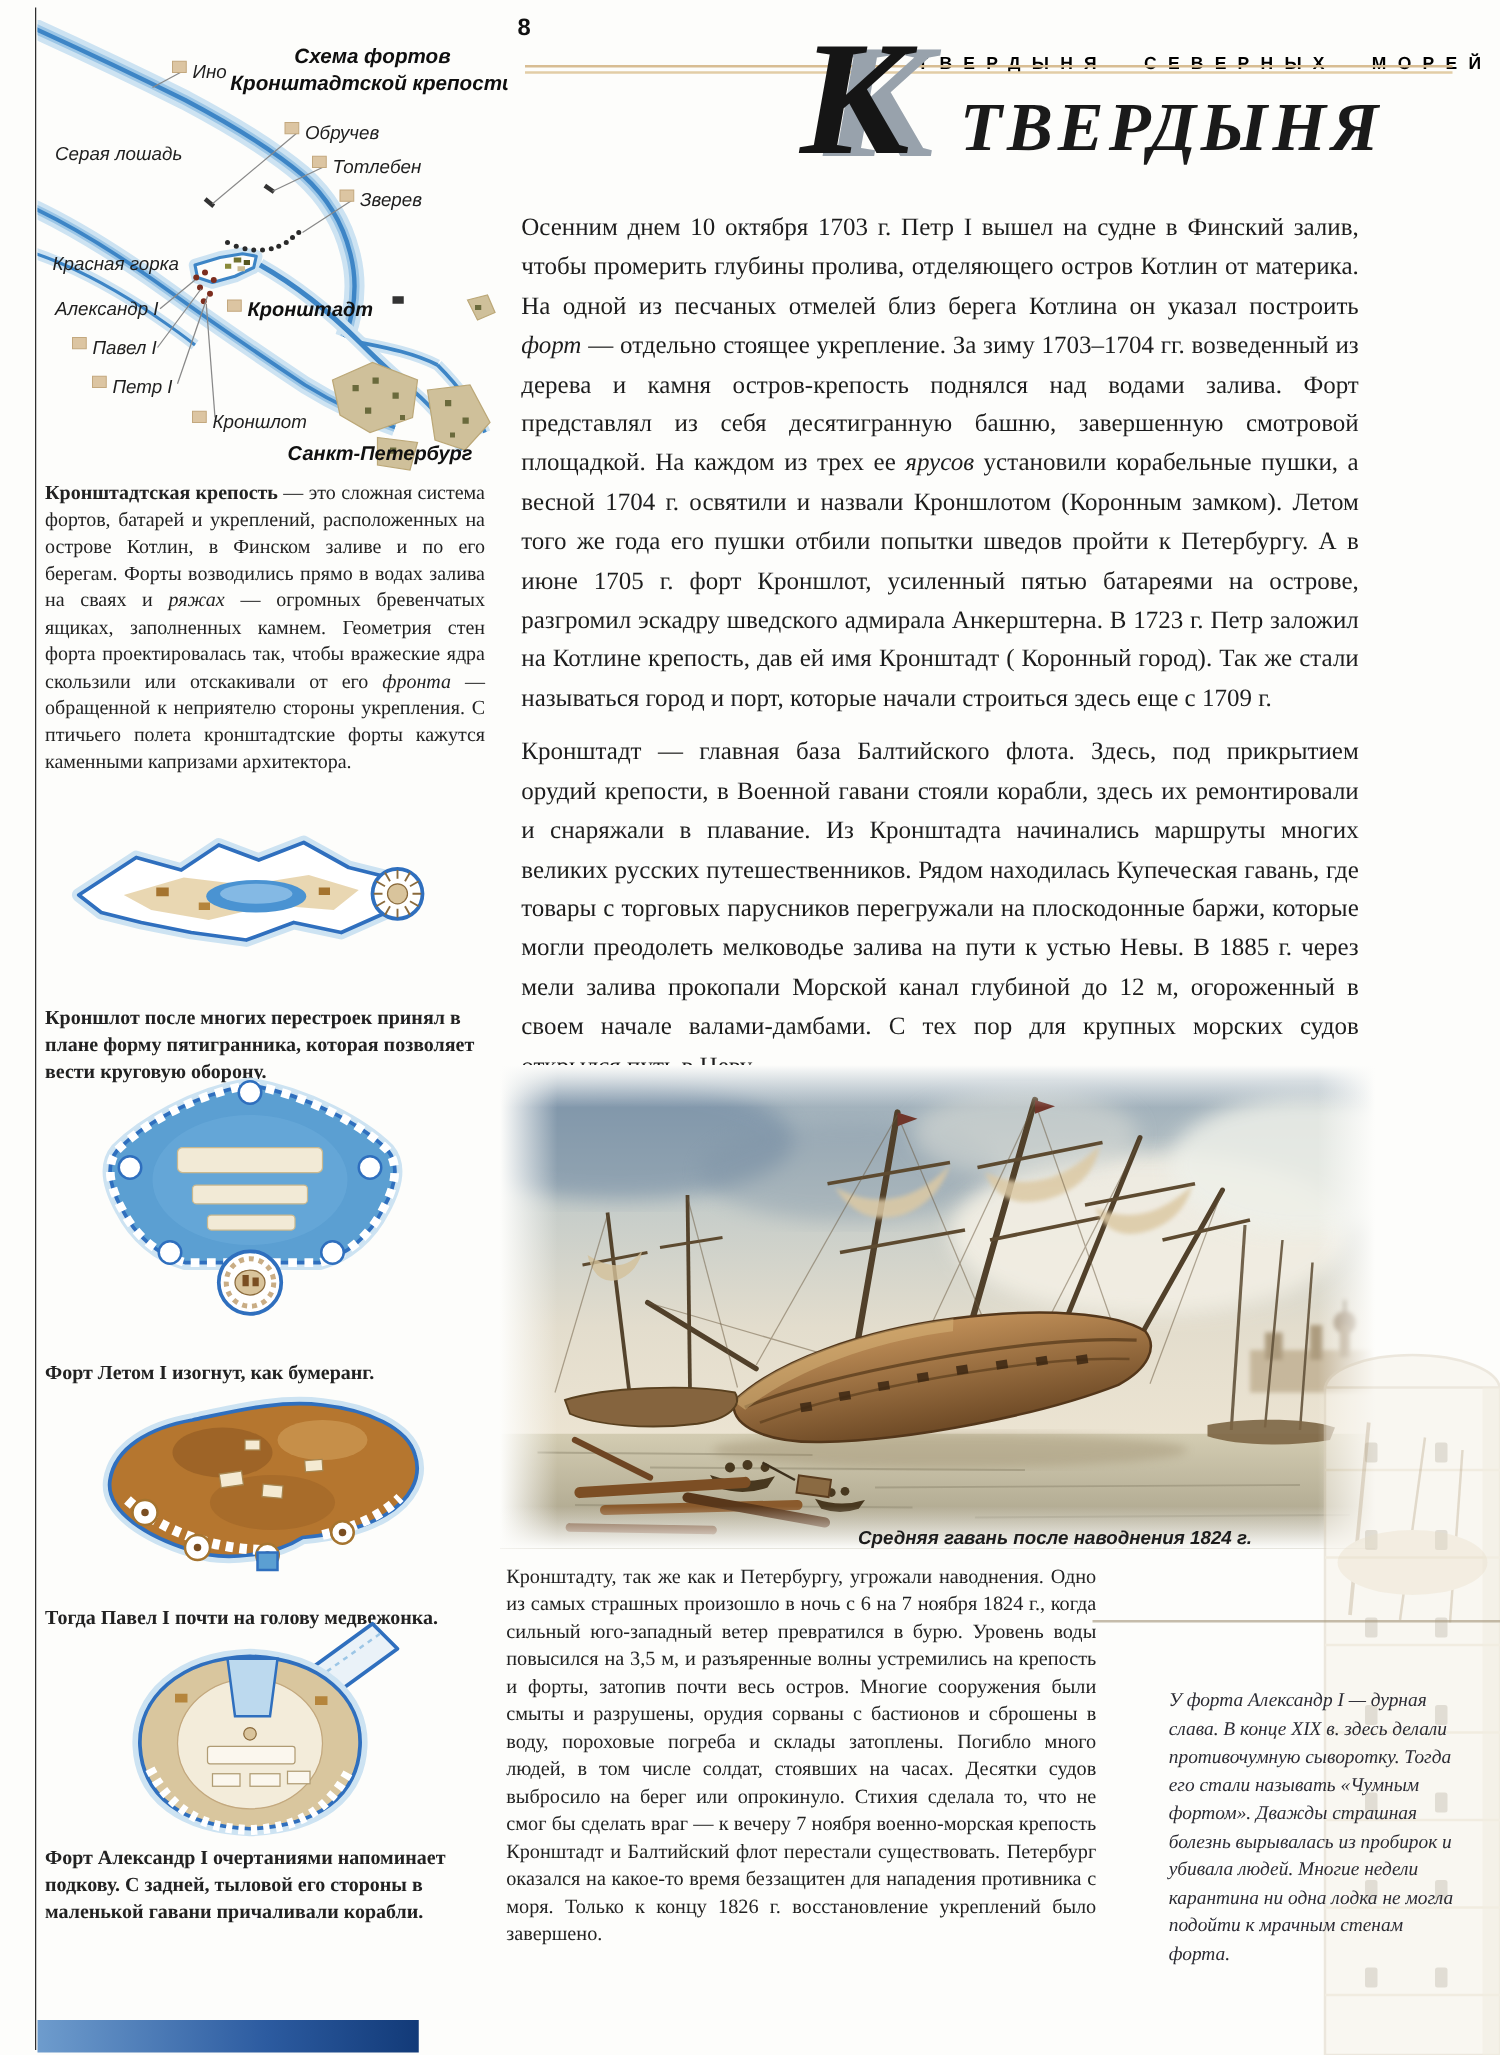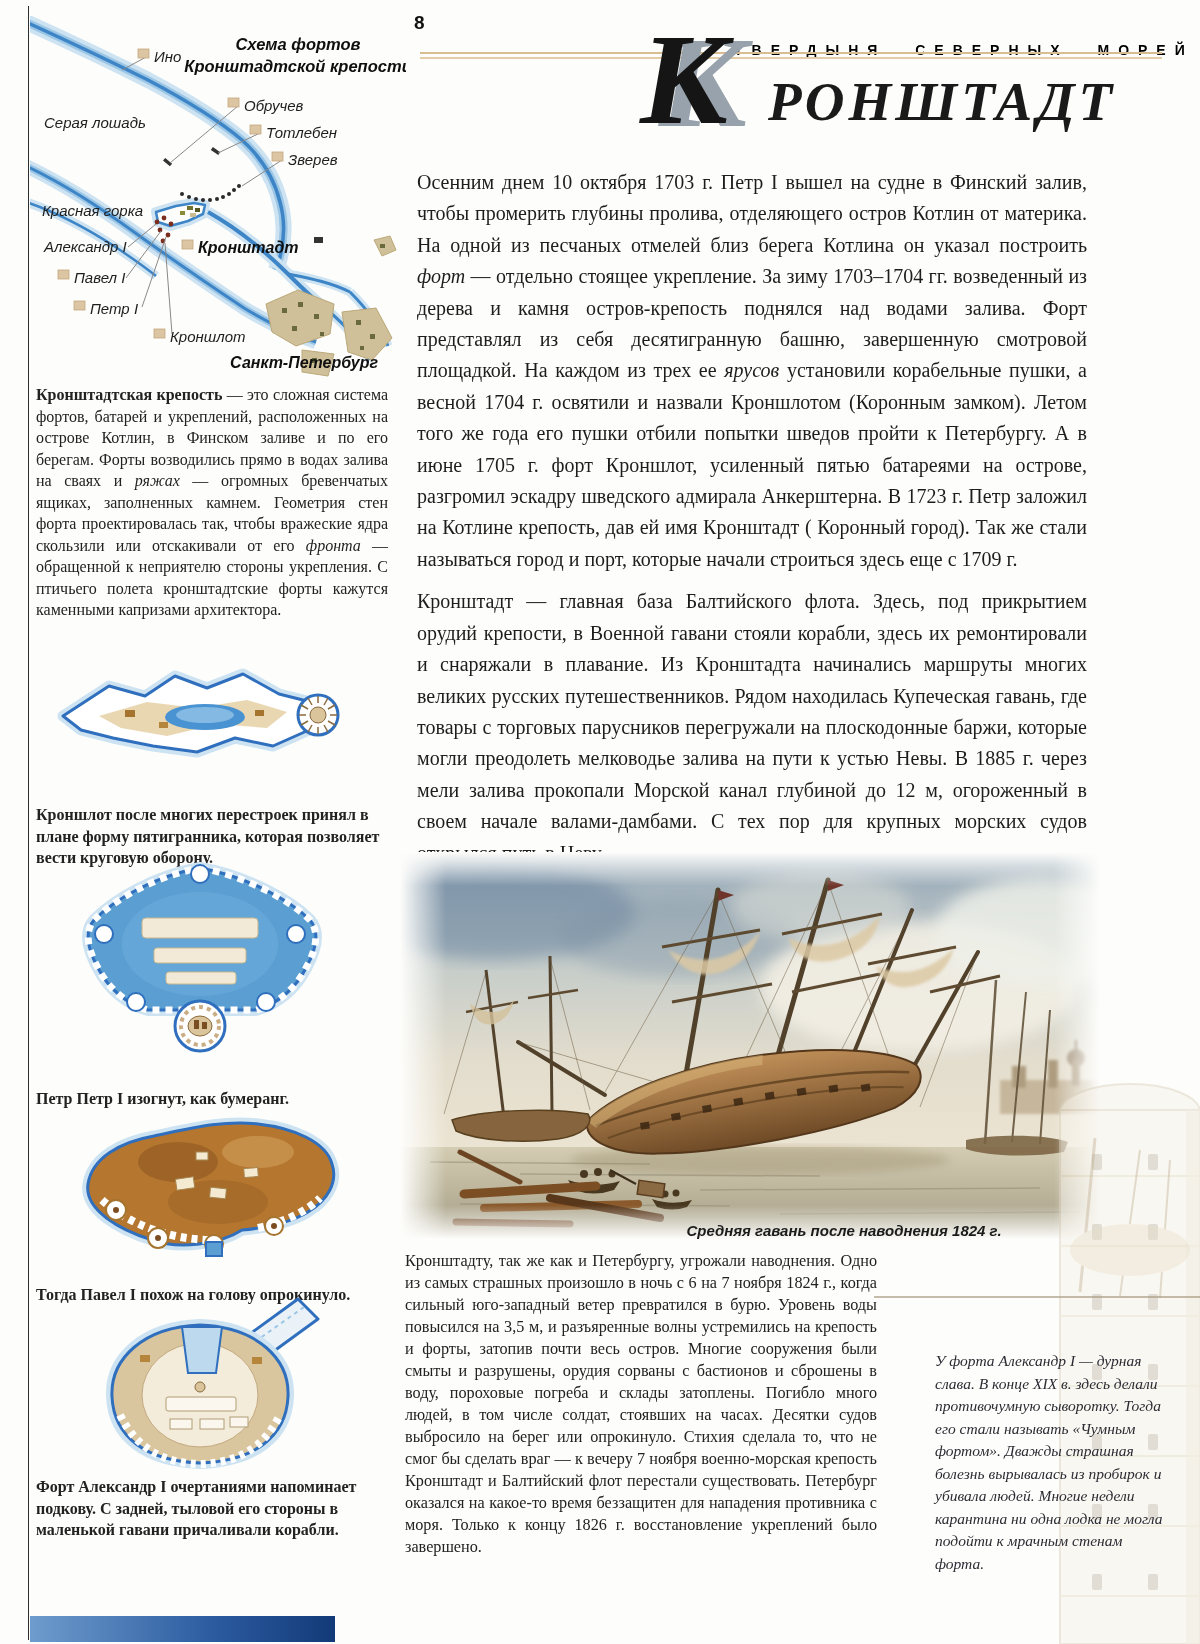--- a/index.html
+++ b/index.html
@@ -42,21 +42,21 @@
 </style>
 </head>
 <body>
 
 <div class="abs left-rule"></div>
 <div class="abs page-number">8</div>
 <div class="abs banner">ТВЕРДЫНЯ СЕВЕРНЫХ МОРЕЙ</div>
 <div class="abs rule1"></div>
 <div class="abs rule2"></div>
 <div class="abs dropcap">К</div>
-<div class="abs title-rest">РОНШТАДТ</div>
+<div class="abs title-rest">ТВЕРДЫНЯ</div>
 
 <svg class="abs" style="left:30px;top:16px" width="376" height="376" viewBox="0 0 376 376">
 
   <g>
     <path d="M-4,6 C40,26 82,46 118,64 C152,82 186,102 212,124 C232,142 244,162 250,186 C256,208 254,232 246,254" fill="none" stroke="#cde3f2" stroke-width="16"></path>
     <path d="M-4,6 C40,26 82,46 118,64 C152,82 186,102 212,124 C232,142 244,162 250,186 C256,208 254,232 246,254" fill="none" stroke="#9cc6e6" stroke-width="8"></path>
     <path d="M-4,6 C40,26 82,46 118,64 C152,82 186,102 212,124 C232,142 244,162 250,186 C256,208 254,232 246,254" fill="none" stroke="#3d85c6" stroke-width="3.5"></path>
   </g>
   <g>
     <path d="M-4,150 C30,166 68,190 104,216 C140,242 178,268 214,292 C240,308 262,318 286,326" fill="none" stroke="#cde3f2" stroke-width="14"></path>
@@ -214,21 +214,21 @@
   <circle cx="66" cy="146" r="9" fill="#fff" stroke="#2f6fbe" stroke-width="2"></circle>
   <rect x="122" y="148" width="16" height="12" fill="#fff" stroke="#2f6fbe" stroke-width="2"></rect>
   <circle cx="130" cy="170" r="25" fill="#fff" stroke="#2f6fbe" stroke-width="3"></circle>
   <circle cx="130" cy="170" r="19" fill="none" stroke="#c9ad85" stroke-width="4" stroke-dasharray="4 4"></circle>
   <ellipse cx="130" cy="170" rx="12" ry="10" fill="#d9c49c" stroke="#8a6a3c" stroke-width="1"></ellipse>
   <rect x="124" y="164" width="5" height="9" fill="#7a4e22"></rect>
   <rect x="132" y="166" width="5" height="7" fill="#7a4e22"></rect>
 </svg>
 
 <p class="abs fort-caption" style="left:36px;top:1072px">
-  <b>Петр Петр I</b><span> изогнут, как бумеранг.</span>
+  <b>Форт Летом I</b><span> изогнут, как бумеранг.</span>
 </p>
 
 <svg class="abs" style="left:58px;top:1092px" width="295" height="172" viewBox="0 0 295 172">
   <path d="M30,92 C34,66 62,50 96,44 C134,36 166,28 200,32 C236,36 268,50 274,72 C280,90 270,108 250,120 C230,132 206,136 184,138 C162,152 122,158 94,148 C62,138 26,118 30,92 Z" fill="none" stroke="#cde3f2" stroke-width="11" stroke-linejoin="round"></path>
   <path d="M30,92 C34,66 62,50 96,44 C134,36 166,28 200,32 C236,36 268,50 274,72 C280,90 270,108 250,120 C230,132 206,136 184,138 C162,152 122,158 94,148 C62,138 26,118 30,92 Z" fill="#b5762f" stroke="#2f6fbe" stroke-width="3" stroke-linejoin="round"></path>
   <ellipse cx="120" cy="70" rx="40" ry="20" fill="#8a5520" opacity="0.55"></ellipse>
   <ellipse cx="200" cy="60" rx="36" ry="16" fill="#d2a05c" opacity="0.6"></ellipse>
   <ellipse cx="160" cy="110" rx="50" ry="22" fill="#9c6226" opacity="0.5"></ellipse>
   <path d="M44,108 C70,132 112,148 156,148" fill="none" stroke="#ffffff" stroke-width="8" stroke-dasharray="6 5"></path>
   <path d="M200,136 C226,130 248,120 262,106" fill="none" stroke="#ffffff" stroke-width="8" stroke-dasharray="6 5"></path>
@@ -241,21 +241,21 @@
   <circle cx="156" cy="152" r="3" fill="#7a4e22"></circle>
     <circle cx="216" cy="134" r="3" fill="#7a4e22"></circle>
   <rect x="118" y="86" width="18" height="11" fill="#f4ead2" stroke="#a5854f" transform="rotate(-8 127 91)"></rect>
   <rect x="152" y="96" width="16" height="10" fill="#f4ead2" stroke="#a5854f" transform="rotate(5 160 101)"></rect>
   <rect x="186" y="76" width="14" height="9" fill="#f4ead2" stroke="#a5854f" transform="rotate(-4 193 80)"></rect>
   <rect x="138" y="60" width="12" height="8" fill="#f4ead2" stroke="#a5854f"></rect>
   <rect x="148" y="150" width="16" height="14" fill="#5b9fd2" stroke="#2f6fbe" stroke-width="2"></rect>
 </svg>
 
 <p class="abs fort-caption" style="left:36px;top:1268px">
-  <b>Тогда Павел I</b><span> похож на голову опрокинуло.</span>
+  <b>Тогда Павел I</b><span> почти на голову медвежонка.</span>
 </p>
 
 <svg class="abs" style="left:82px;top:1285px" width="255" height="185" viewBox="0 0 255 185">
   <path d="M150,62 L216,14 L236,34 L170,82 Z" fill="#eaf2f8" stroke="#2f6fbe" stroke-width="3" stroke-linejoin="round"></path>
   <line x1="160" y1="66" x2="222" y2="22" stroke="#9cc6e6" stroke-width="2" stroke-dasharray="4 4"></line>
   <path d="M118,40 C175,42 208,74 206,112 C204,152 172,176 118,178 C64,176 32,152 30,112 C28,74 61,42 118,40 Z" fill="none" stroke="#cde3f2" stroke-width="12"></path>
   <path d="M118,40 C175,42 208,74 206,112 C204,152 172,176 118,178 C64,176 32,152 30,112 C28,74 61,42 118,40 Z" fill="#d9c69e" stroke="#2f6fbe" stroke-width="3"></path>
   <path d="M38,130 C56,166 84,178 118,179 C152,178 180,166 198,130" fill="none" stroke="#ffffff" stroke-width="8" stroke-dasharray="5 5"></path>
   <ellipse cx="118" cy="110" rx="58" ry="52" fill="#f3ecda" stroke="#c3a87e" stroke-width="1"></ellipse>
   <path d="M100,42 L140,42 L134,88 L106,88 Z" fill="#bcd9ee" stroke="#2f6fbe" stroke-width="2"></path>

